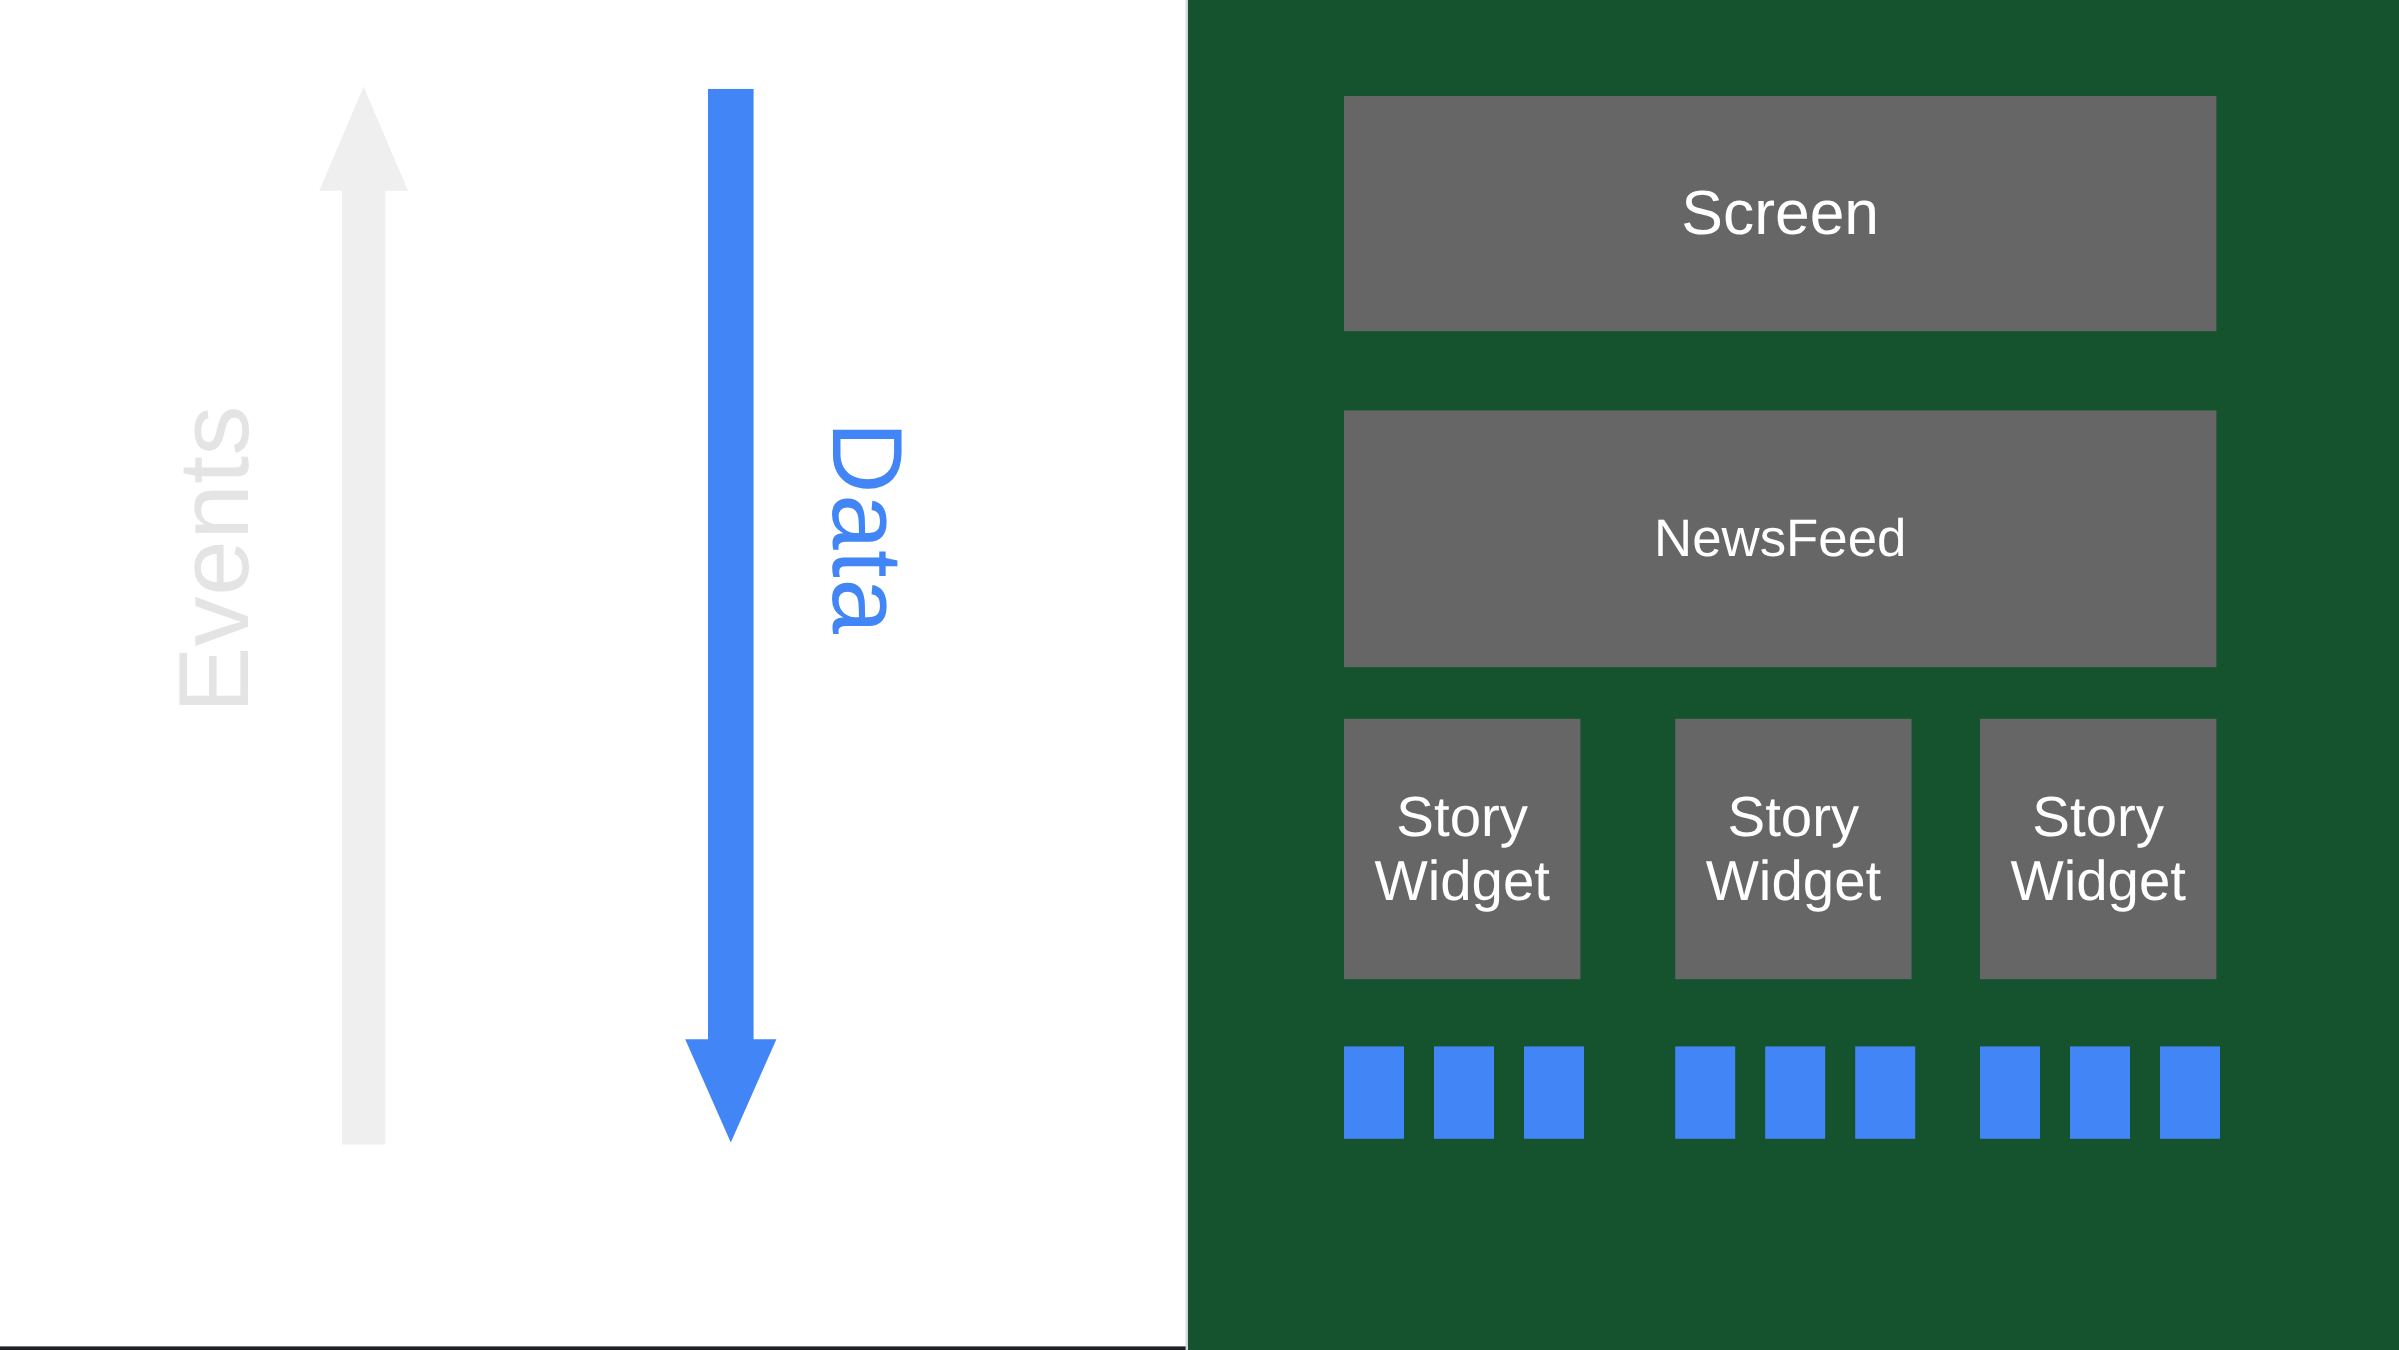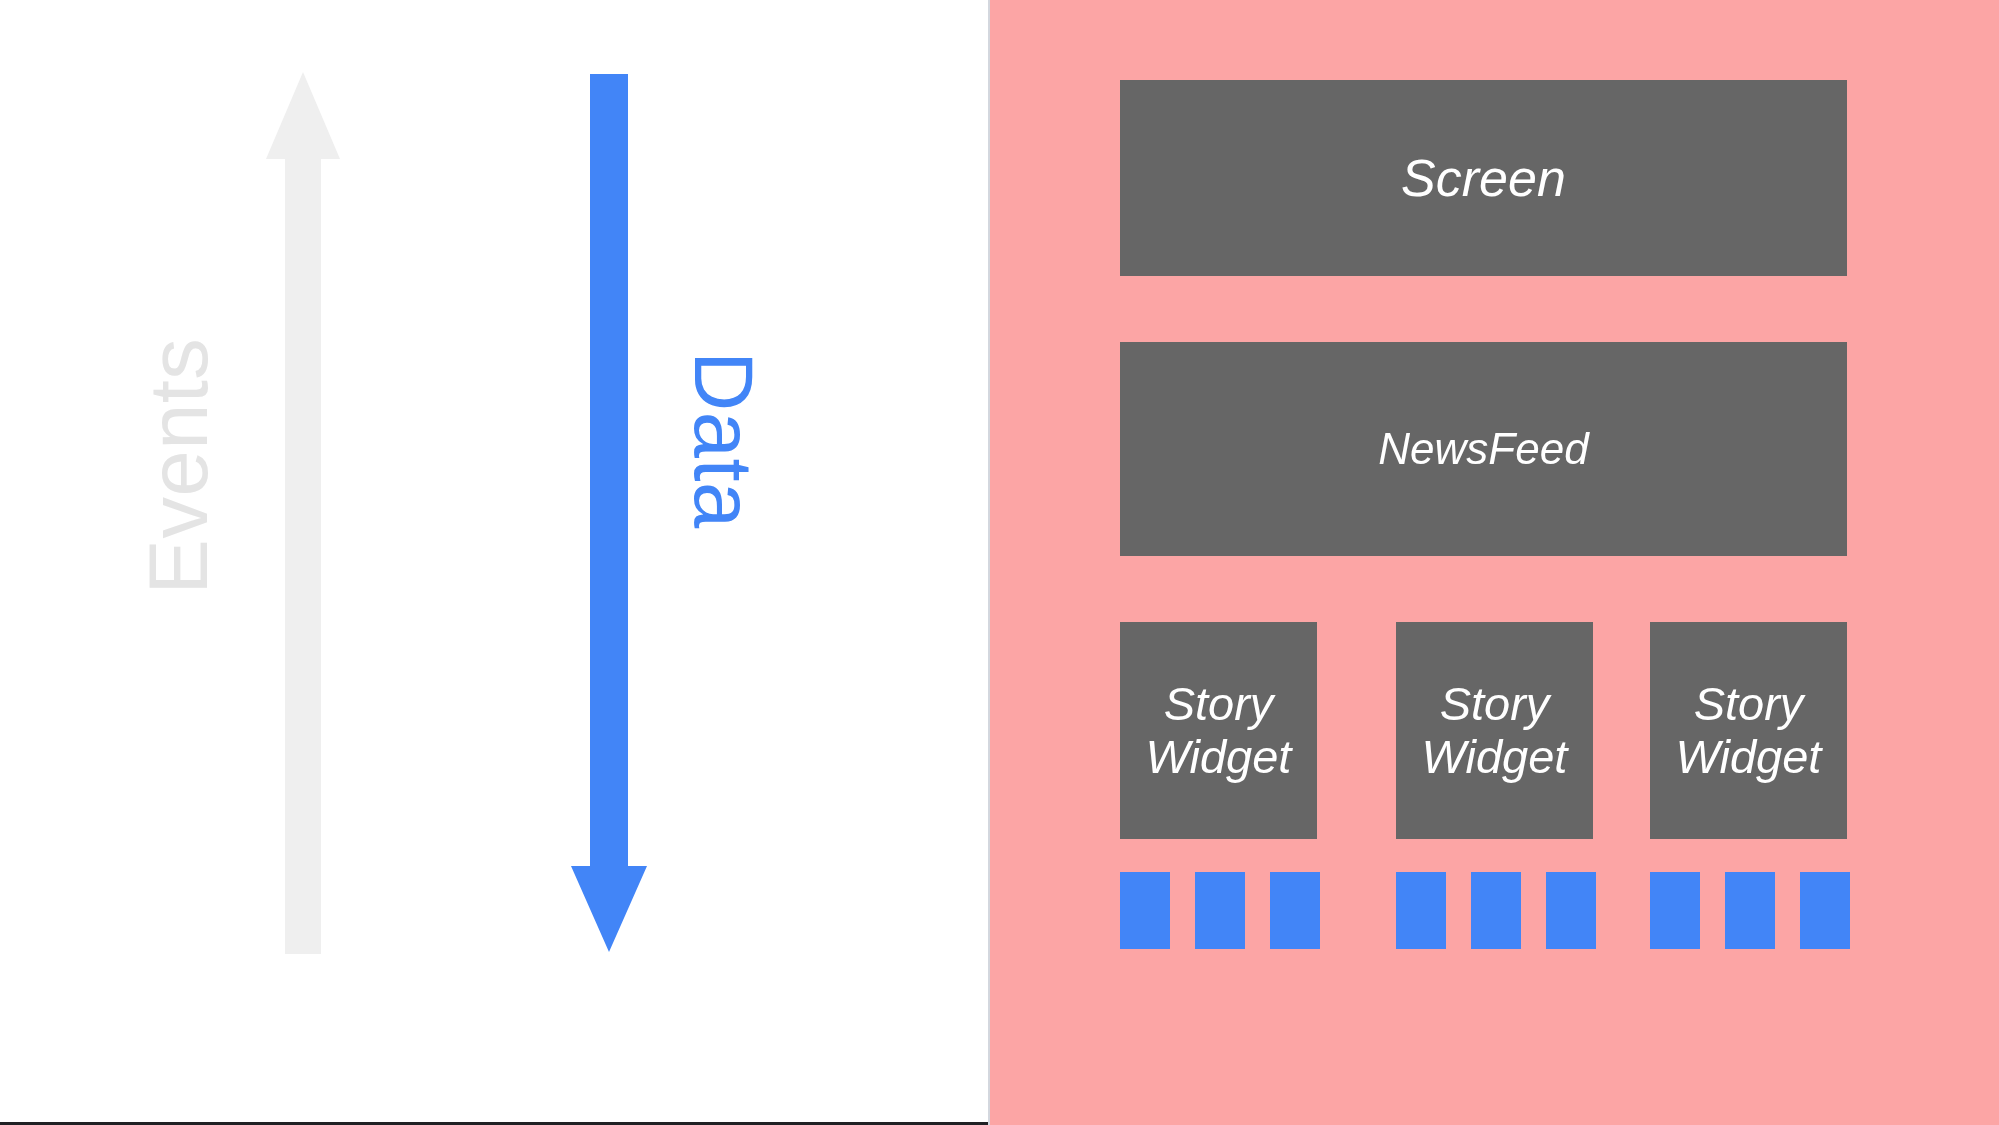--- a/index.html
+++ b/index.html
@@ -88,22 +88,21 @@
     background: #202124;
   }
 
   
   #right-panel {
     position: absolute;
     left: 990px;
     top: 0;
     width: 1009px;
     height: 1125px;
-    background: #fca5a5;
-    font-style: italic;
+    background: #14532d;
   }
 
   .widget-box {
     position: absolute;
     background: #666666;
     color: #ffffff;
     display: flex;
     align-items: center;
     justify-content: center;
     text-align: center;
@@ -119,21 +118,21 @@
     font-size: 52px;
   }
   #box-newsfeed {
     left: 130px;
     top: 342px;
     width: 727px;
     height: 214px;
     font-size: 44px;
   }
   .story-box {
-    top: 622px;
+    top: 599px;
     height: 217px;
     font-size: 47px;
     text-align: center;
   }
   #box-story-0 { left: 130px;  width: 197px; }
   #box-story-1 { left: 406px;  width: 197px; }
   #box-story-2 { left: 660px;  width: 197px; }
 
   .chip-group {
     position: absolute;

